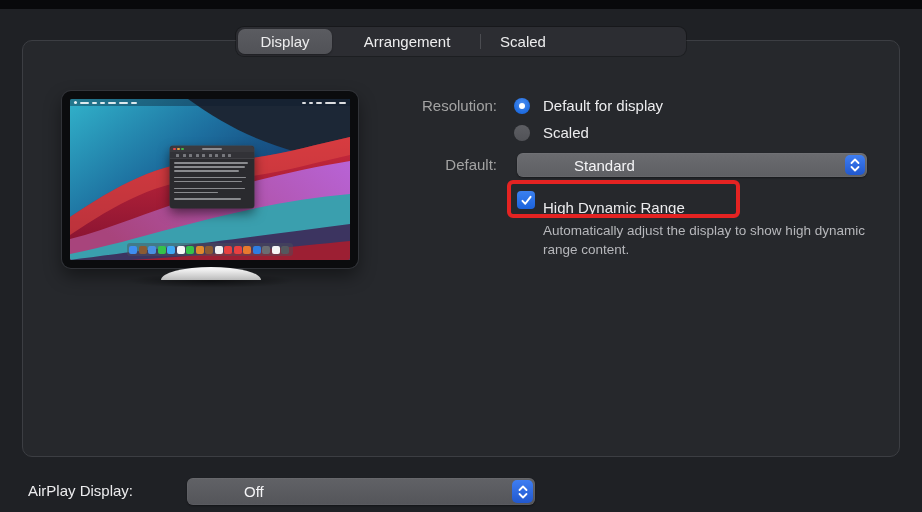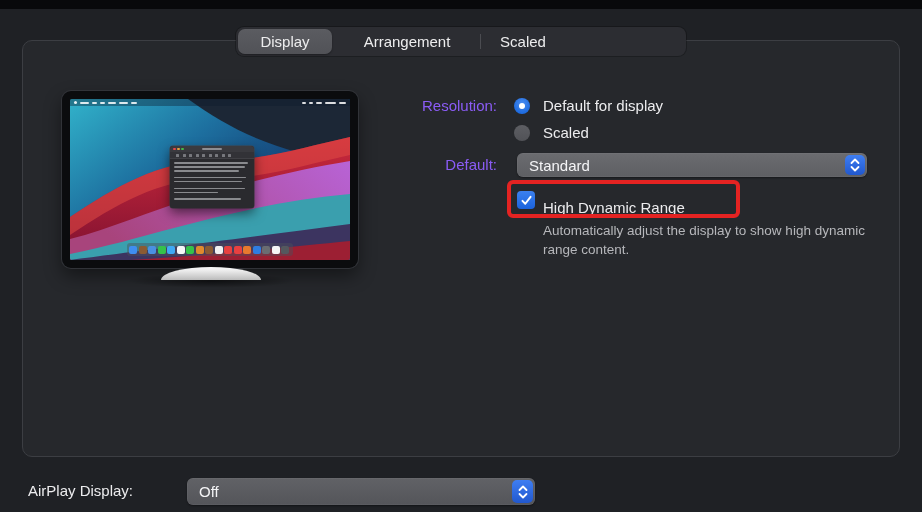--- a/index.html
+++ b/index.html
@@ -107,40 +107,40 @@
     background:linear-gradient(#f4f4f4 8%, #c9c9c9 40%, #7d7d7f 90%);
   }
   .stand-shadow {
     left:126px; top:276px; width:170px; height:12px;
     background:radial-gradient(ellipse at 50% 40%, rgba(0,0,0,0.55), rgba(0,0,0,0) 70%);
     z-index:1;
   }
 
   
   .form-label {
-    font-size:15px; color:#8b5cf6; text-align:right;
+    font-size:15px; color:#a3a3a3; text-align:right;
     width:140px; left:357px; line-height:18px;
   }
   .opt-label { font-size:15px; color:#ececee; line-height:18px; }
 
   
   .radio { width:16px; height:16px; border-radius:50%; left:514px; }
   .radio--on {
     background:radial-gradient(circle at 50% 35%, #4a8df0, #1f6ce0 70%);
     display:flex; align-items:center; justify-content:center;
   }
   .radio--on::after { content:""; width:6px; height:6px; border-radius:50%; background:#fff; }
   .radio--off { background:linear-gradient(#5d5e63,#515257); }
 
   
   .popup {
     height:24px; border-radius:6px;
     background:linear-gradient(#6b6c70, #5e5f63);
     box-shadow:0 1px 2px rgba(0,0,0,0.4), inset 0 0 0 0.5px rgba(255,255,255,0.08);
-    display:flex; align-items:center;
+    display:flex; align-items:center;padding-left:45px;
   }
   .popup--dim { background:linear-gradient(#616266, #54555a);margin-left:22px; }
   .popup-value { font-size:15px; color:#f4f4f6; padding-left:12px; }
   .stepper {
     position:absolute; right:2px; top:2px; bottom:2px; width:20px;
     border-radius:5px; background:linear-gradient(#3f7ef2, #2158ce);
     display:flex; align-items:center; justify-content:center;
   }
 
   

